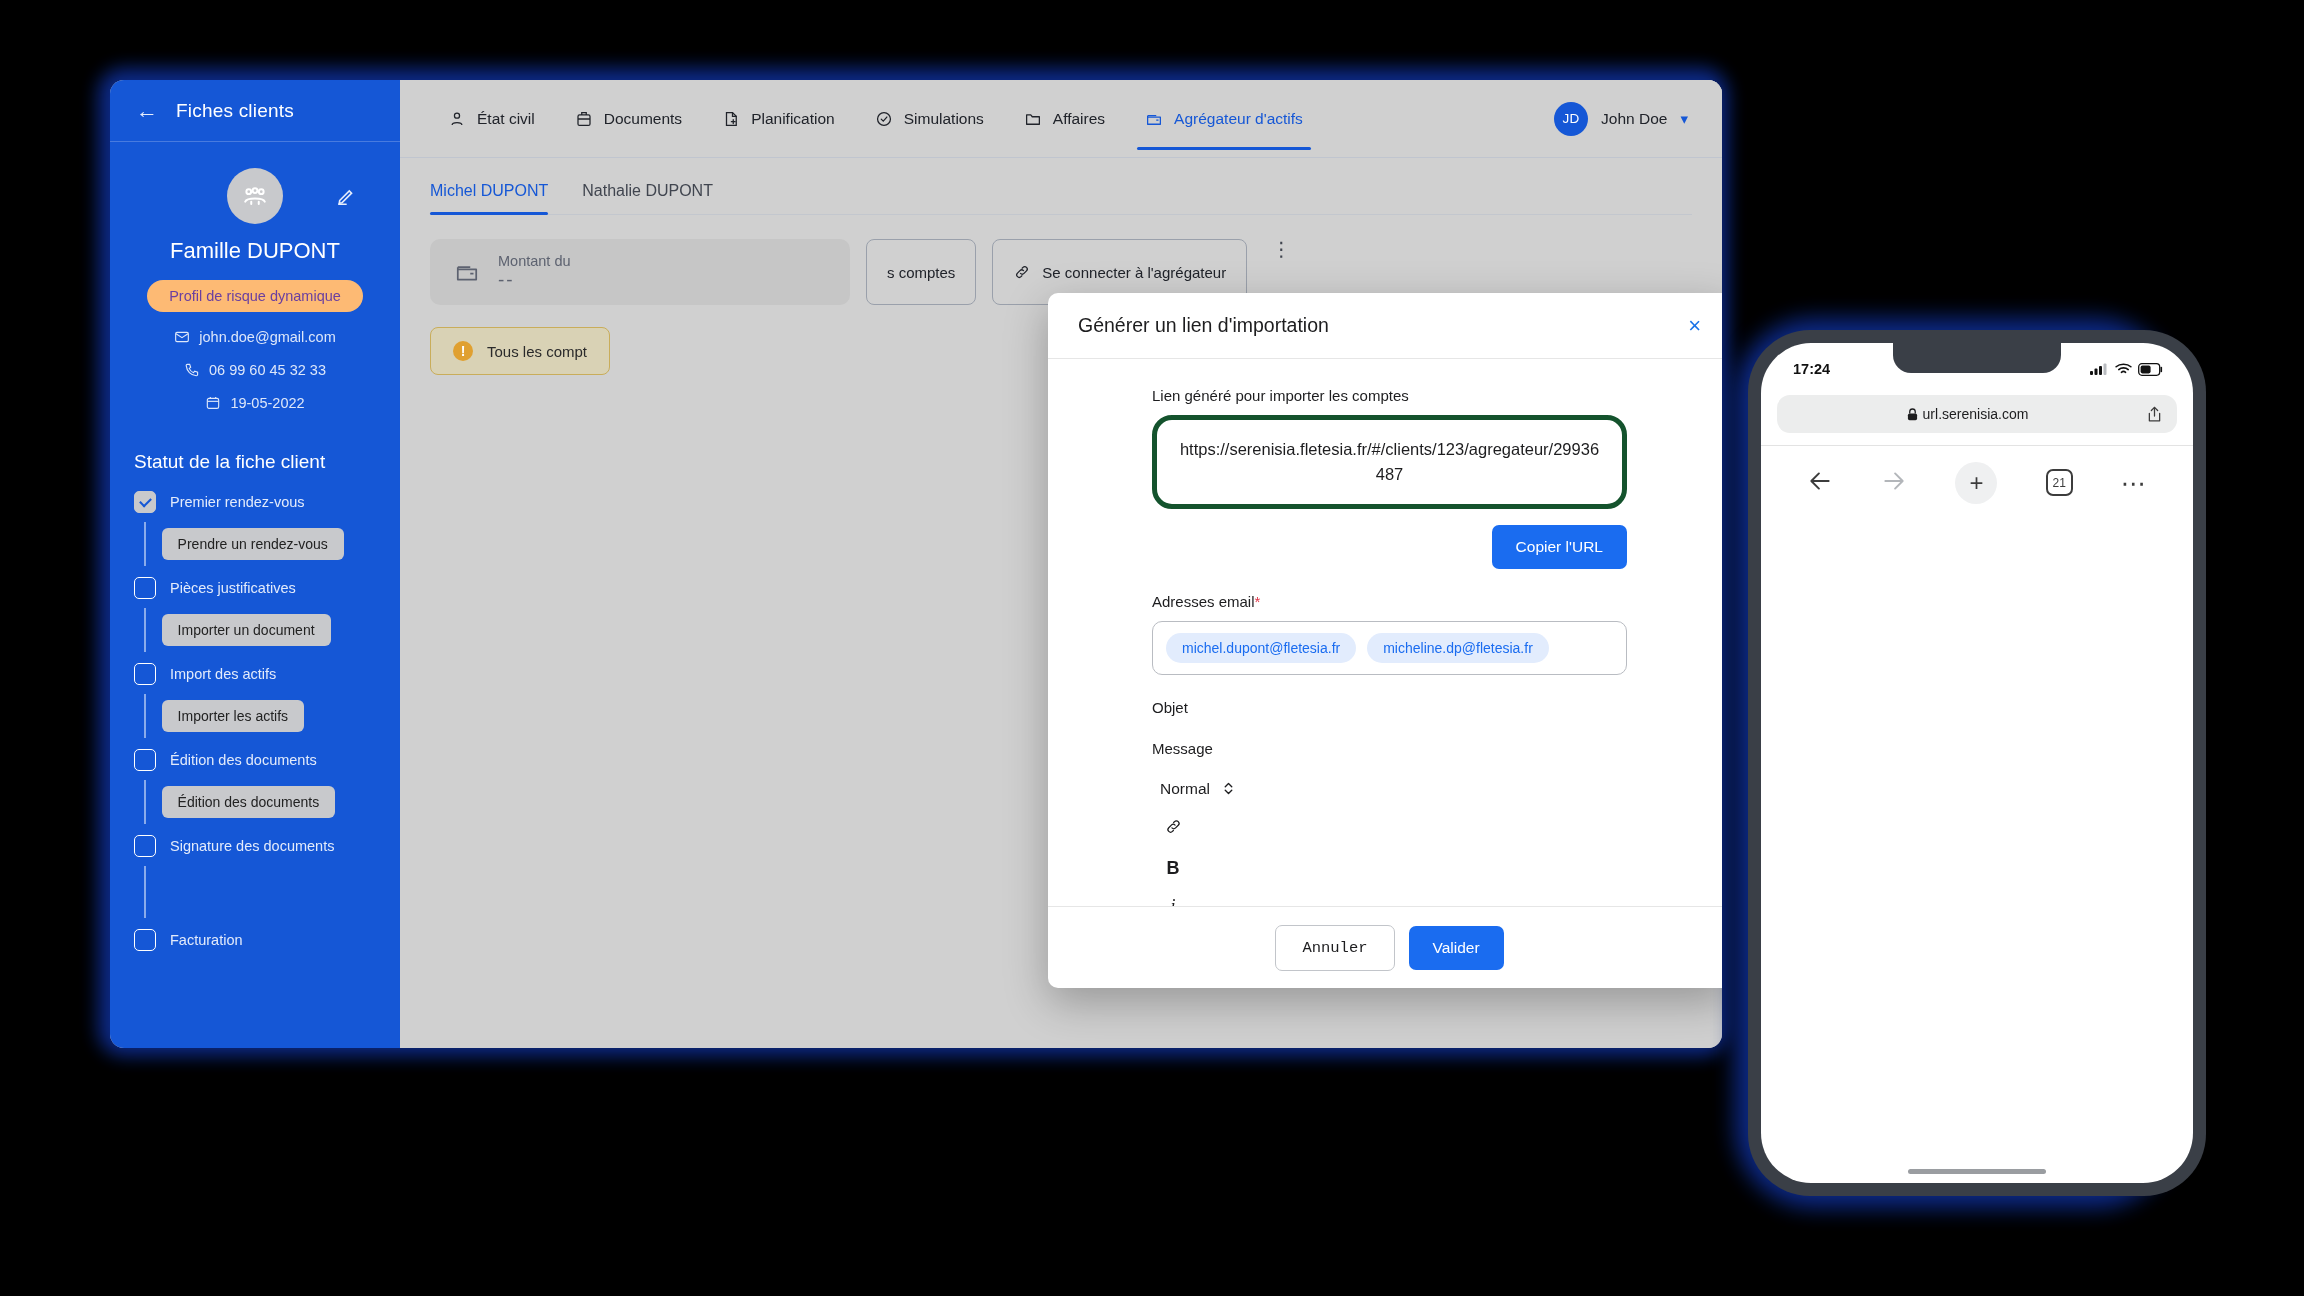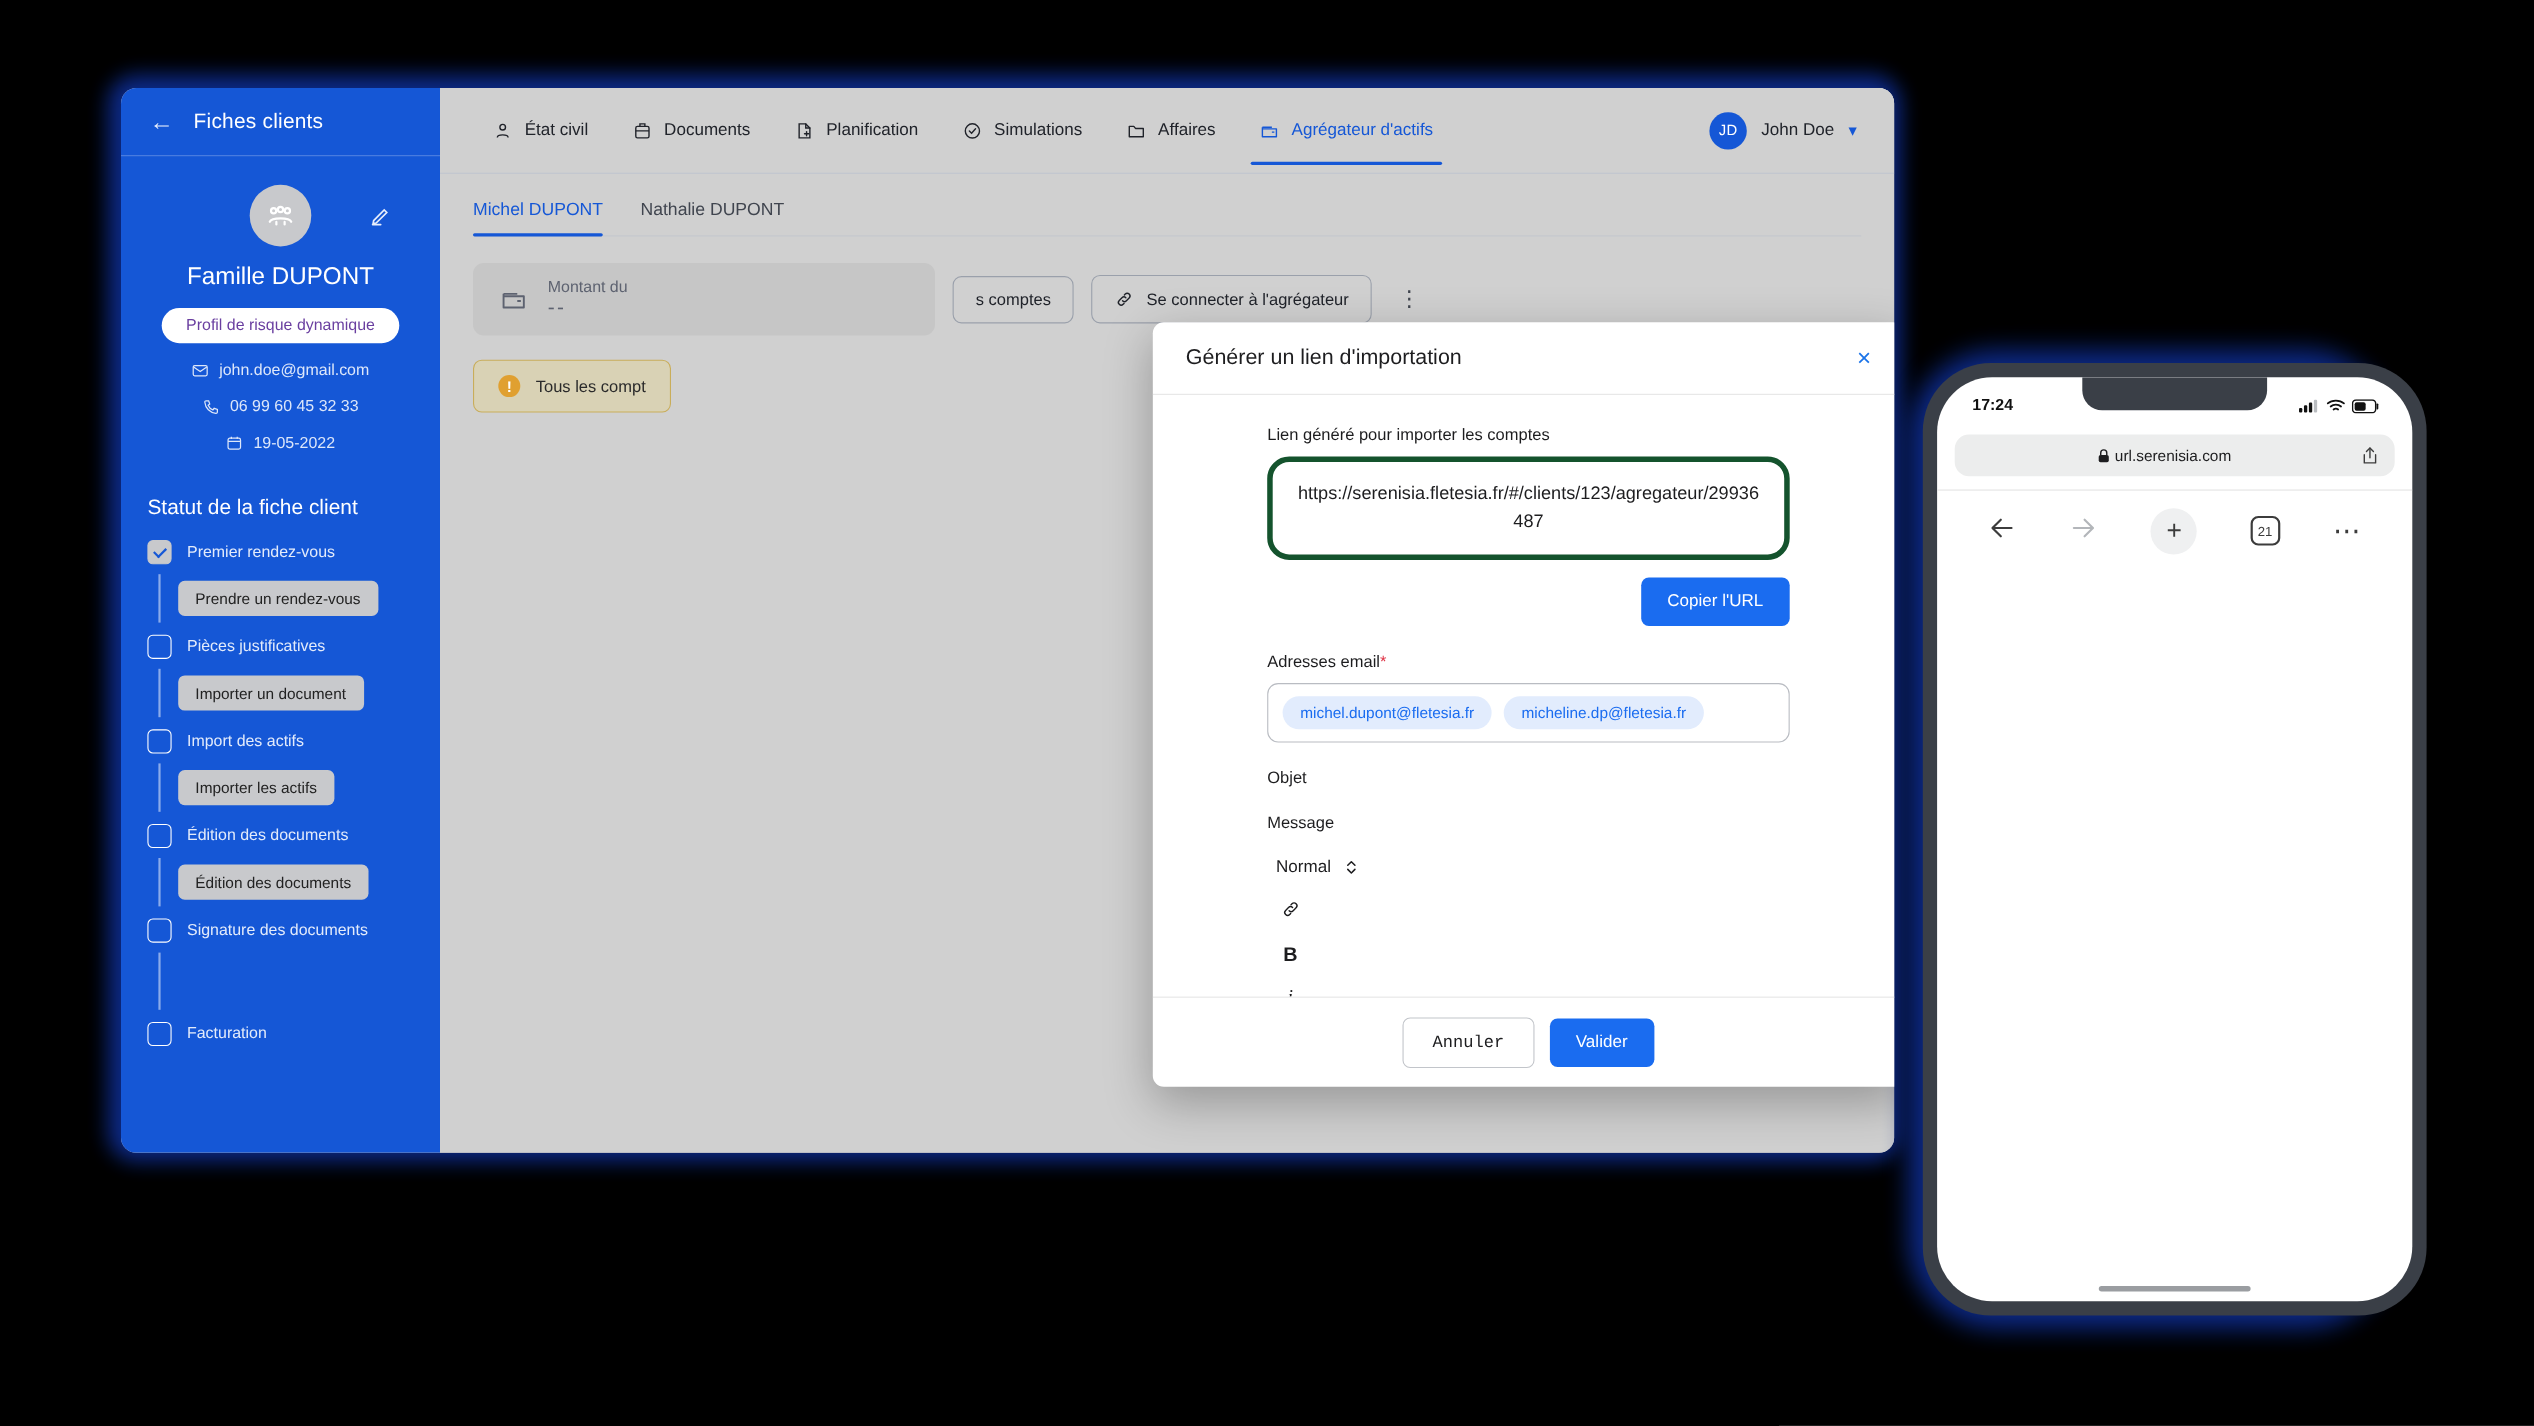--- a/index.html
+++ b/index.html
@@ -54,21 +54,21 @@
   }
   .avatar-circle {
     width: 56px; height: 56px; border-radius: 50%;
     background: #c8c9cc;
     margin: 0 auto 14px;
     display: flex; align-items: center; justify-content: center;
   }
   .fam-name { font-size: 22px; margin-bottom: 16px; color:#fff; }
   .risk-badge {
     display: inline-block;
-    background: #ffffff;
+    background: #fdba74;
     color: #6a3fa0;
     border-radius: 20px;
     padding: 8px 22px;
     font-size: 14.5px;
   }
   .contact-line {
     display: flex; align-items: center; justify-content: center;
     gap: 9px; margin-top: 17px;
     font-size: 14.5px; color: #dde7fa;
   }
@@ -152,21 +152,21 @@
   .subtab {
     font-size: 16px; color: #40454f; padding-bottom: 14px;
     cursor: pointer; position: relative;
   }
   .subtab.active { color: #1557D6; }
   .subtab.active::after {
     content:""; position:absolute; left:0; right:0; bottom:-1px; height:3px;
     background:#1557D6; border-radius:2px;
   }
 
-  .kpi-row { display: flex; align-items: center; gap: 16px; margin-top: 24px; }
+  .kpi-row { display: flex; gap: 16px; margin-top: 24px; }
   .kpi-card {
     background: #c6c6c6; border-radius: 10px;
     padding: 14px 24px; display: flex; align-items: center; gap: 18px;
     min-width: 420px;
   }
   .kpi-label { font-size: 14.5px; color: #5d6270; }
   .kpi-value { font-size: 19px; color: #5d6270; letter-spacing: 2px; }
   .btn-outline {
     background: transparent; border: 1px solid #9aa0ab;
     border-radius: 8px; padding: 12px 20px;

